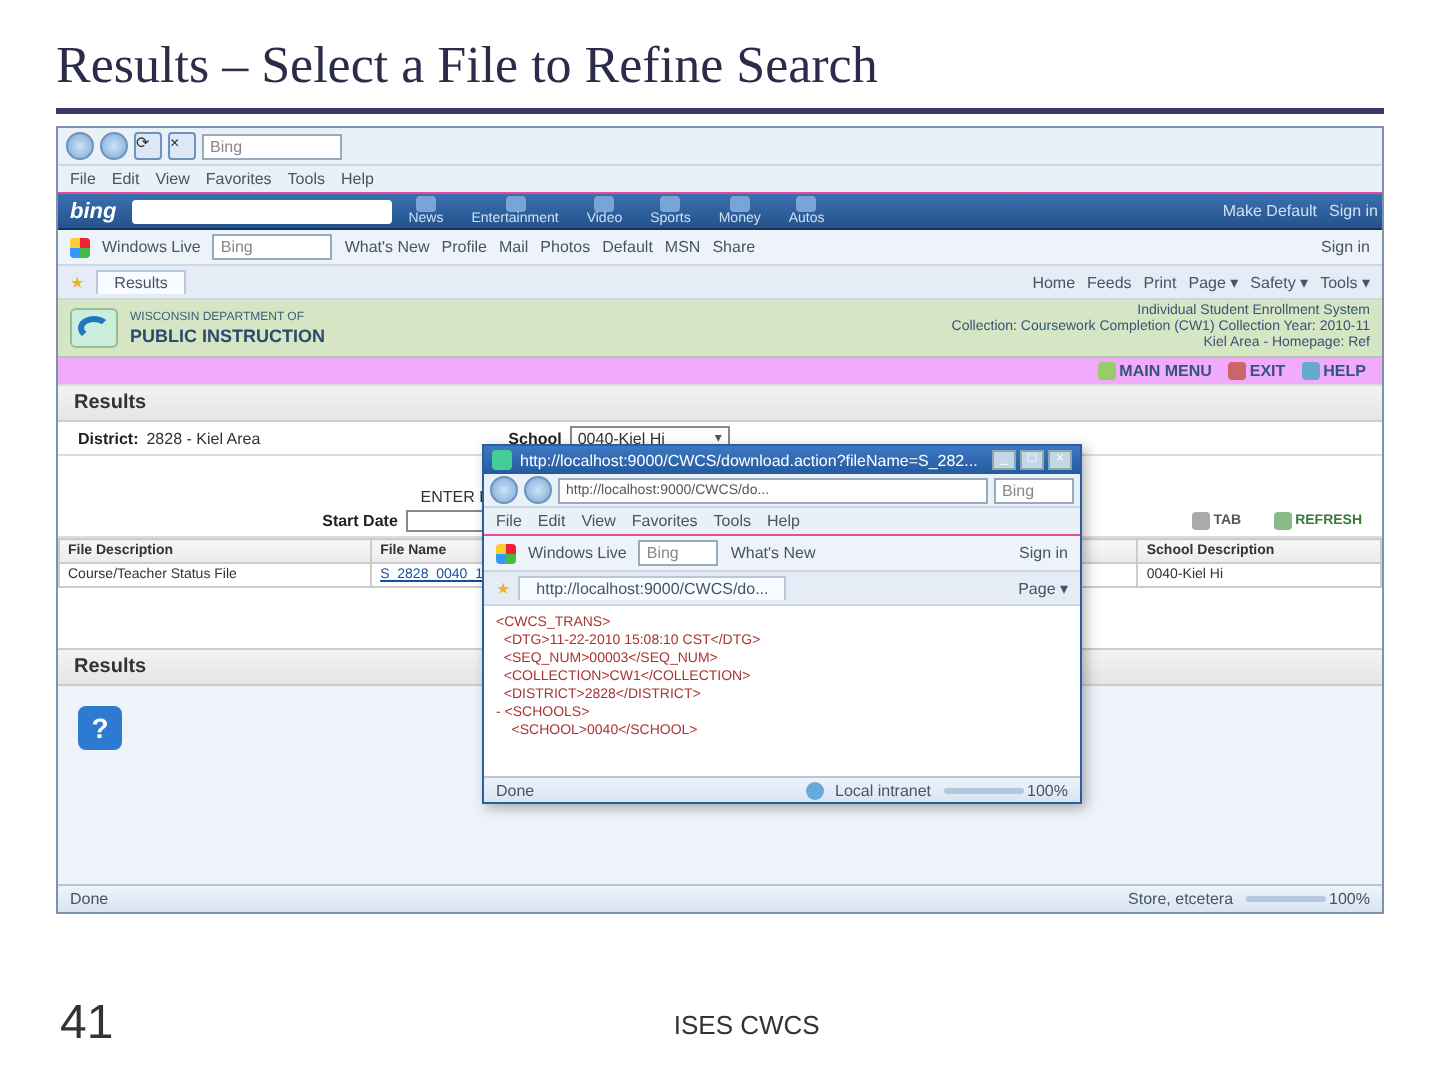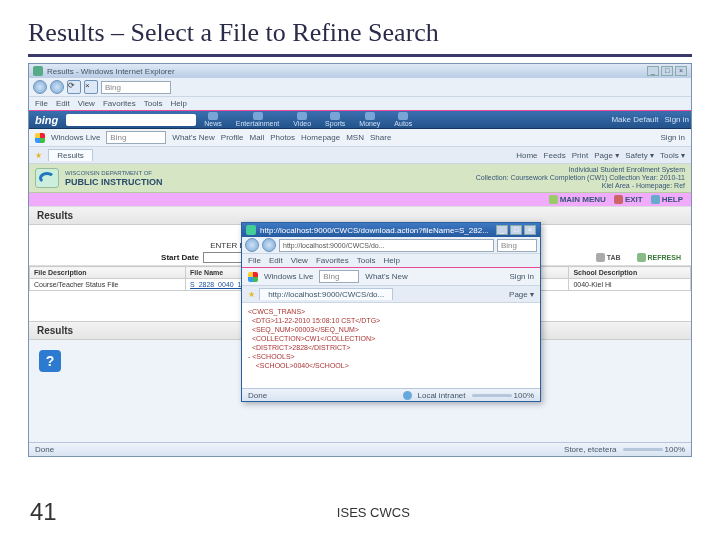--- a/index.html
+++ b/index.html
@@ -81,29 +81,20 @@
 .slide-foot .ft{margin:0 auto;font-size:13px}
 </style>
 </head>
 <body>
 
 <div class="slide">
   <h1 class="slide-title">Results – Select a File to Refine Search</h1>
 
   <div class="ie-window">
 
-    <div class="titlebar">
-      <span class="ticon"></span>
-      <span>Results - Windows Internet Explorer</span>
-      <span class="winbtns">
-        <span class="winbtn">_</span>
-        <span class="winbtn">□</span>
-        <span class="winbtn">×</span>
-      </span>
-    </div>
 
     <div class="addrbar">
       <span class="navb"></span>
       <span class="navb"></span>
       <span class="navb" style="border-radius:2px;background:#dce8f5">⟳</span>
       <span class="navb" style="border-radius:2px;background:#dce8f5">×</span>
       <span class="ie-search">Bing</span>
     </div>
 
     <div class="menu">
@@ -149,21 +140,21 @@
     </div>
 
     <div class="wlive">
       <span class="flag"></span>
       <span>Windows Live</span>
       <span class="ie-search" style="width:60px">Bing</span>
       <span>What's New</span>
       <span>Profile</span>
       <span>Mail</span>
       <span>Photos</span>
-      <span>Homepage</span>
+      <span>Default</span>
       <span>MSN</span>
       <span>Share</span>
       <span style="margin-left:auto">Sign in</span>
     </div>
 
     <div class="tabbar">
       <span style="color:#e7b728;margin-right:6px">★</span>
       <span class="tab">Results</span>
       <span class="tools">
         <span>Home</span>
@@ -198,20 +189,28 @@
           <b>EXIT</b>
         </span>
       <span>
           <i class="li li3"></i>
           <b>HELP</b>
         </span>
     </div>
 
     <div class="results-hd">Results</div>
 
+    <div class="filters">
+      <span class="lbl">District:</span>
+      <span style="margin-right:120px">2828 - Kiel Area</span>
+      <span class="lbl">School</span>
+      <span class="sel">
+          <span>0040-Kiel Hi</span>
+        </span>
+    </div>
 
     <div class="filters2">
       <div class="row">
         <span class="lbl">File Description:</span>
         <span class="sel" style="min-width:140px">
             <span>Course/Teacher Status File</span>
           </span>
       </div>
       <div class="row">
           <span>ENTER DATE RANGE (start and end date) OR DATE OF ENQUIRY (start date only)</span>

